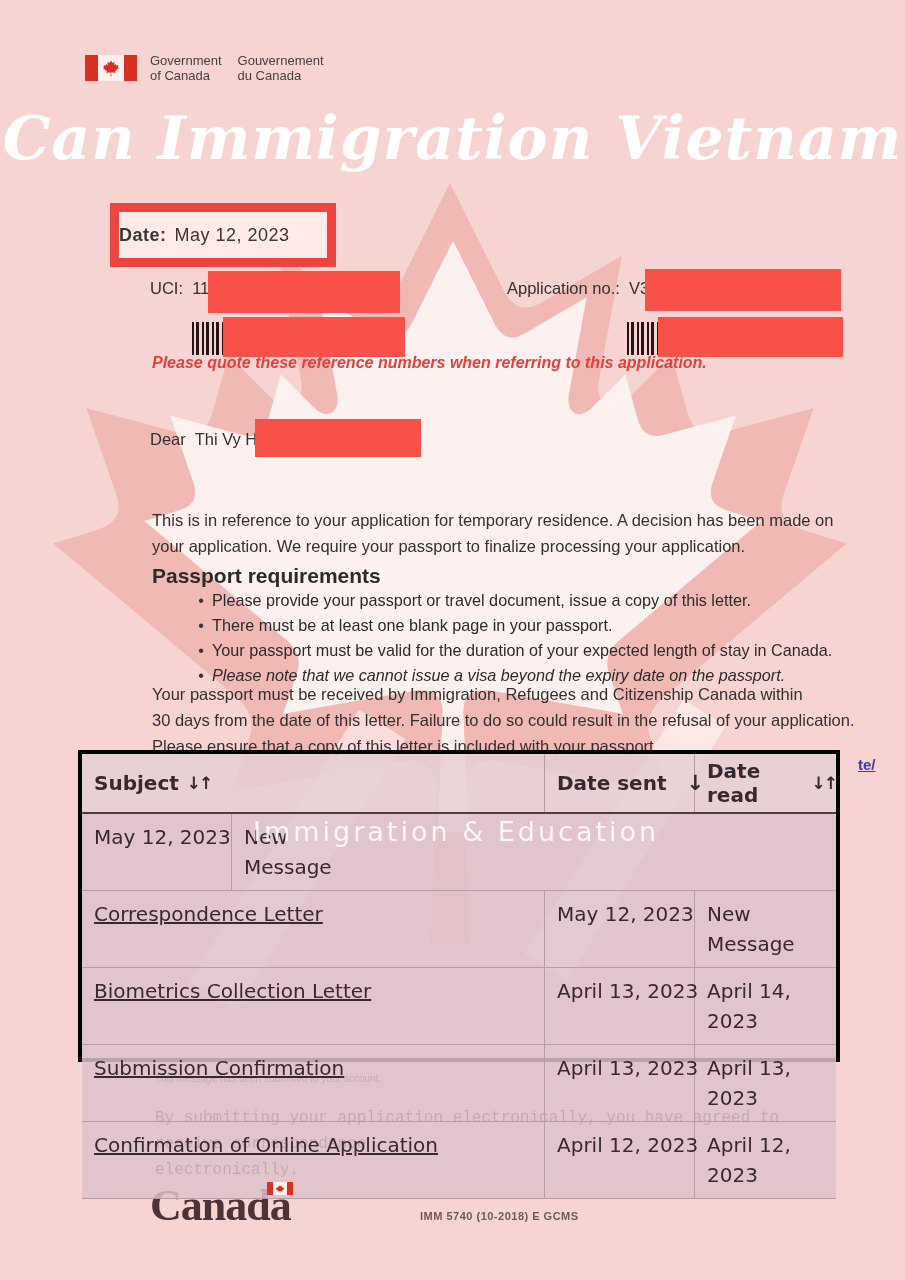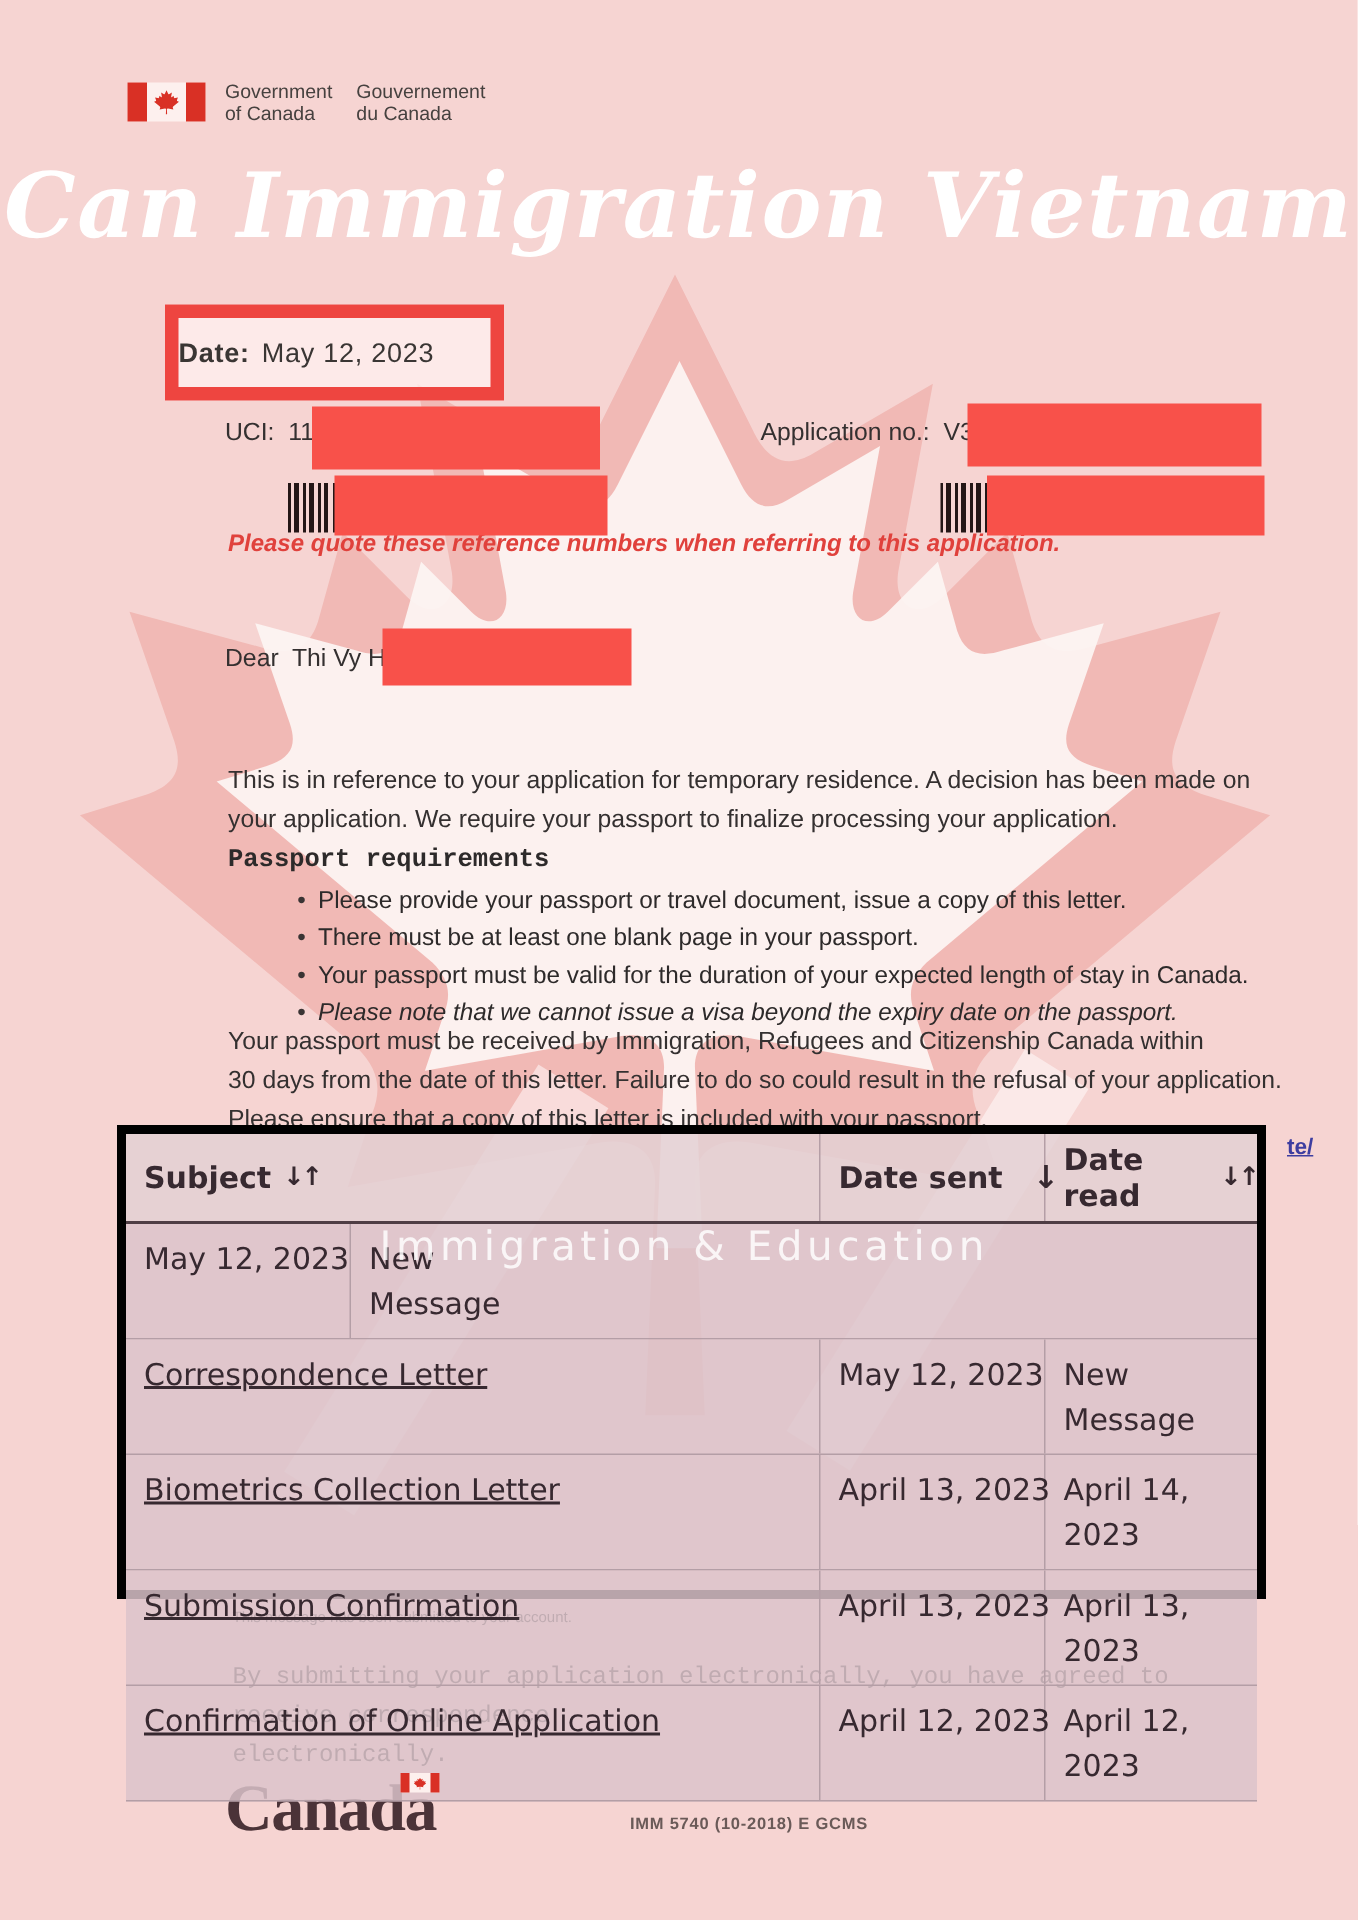--- a/index.html
+++ b/index.html
@@ -31,31 +31,31 @@
     font-size:18px;color:#3a3634;letter-spacing:.5px;}
   .date-frame b{font-weight:bold;margin-right:8px;}
 
   .doc-line{z-index:2;font-size:16.5px;color:#343030;}
   .redact{background:#f8514a;z-index:3;}
   .barcode{z-index:2;background:repeating-linear-gradient(90deg,#241616 0 2px,rgba(0,0,0,0) 2px 4px,#241616 4px 7px,rgba(0,0,0,0) 7px 10px);}
 
   .quote-note{left:152px;top:354px;font-size:16px;font-weight:bold;font-style:italic;color:#e0413c;z-index:2;}
 
   .para{white-space:pre-line;line-height:26px;z-index:2;}
-  .req-head{left:152px;top:564px;font-weight:bold;font-size:17px;z-index:2;font-family:Liberation Mono, monospace;}
+  .req-head{left:152px;top:564px;font-weight:bold;font-size:21px;z-index:2;}
   .bullets{left:190px;top:588px;width:680px;z-index:2;}
   .bullet-row{display:flex;line-height:25px;font-size:16.2px;}
   .bullet{width:22px;flex:0 0 auto;text-align:center;color:#3a3434;}
   .bullet-row.italic span:last-child{font-style:italic;}
 
   
   .stripe{background:rgba(255,250,249,.55);z-index:2;}
 
   
-  .table-frame{left:78px;top:750px;width:754px;height:304px;border:6px solid #000000;z-index:3;
+  .table-frame{left:78px;top:750px;width:754px;height:304px;border:4px solid #000000;z-index:3;
     font-family:"DejaVu Sans",sans-serif;color:#372930;}
   .thead,.trow{display:flex;}
   .thead{background:rgba(227,208,211,.85);border-bottom:2px solid #4f3d44;}
   .th{font-weight:bold;font-size:20px;padding:5px 0 5px 12px;display:flex;align-items:center;gap:8px;}
   .sort{font-size:17px;letter-spacing:-2px;}
   .sort.bold{font-size:21px;font-weight:bold;letter-spacing:0;}
   .trow{background:rgba(219,196,203,.84);border-bottom:1px solid #b49ea6;}
   .td{padding:8px 0 8px 12px;font-size:20px;line-height:30px;}
   .td-subject{width:450px;flex:0 0 auto;border-right:1px solid #b49ea6;}
   .td-sent{width:137px;flex:0 0 auto;border-right:1px solid #b49ea6;white-space:nowrap;gap:20px;}

